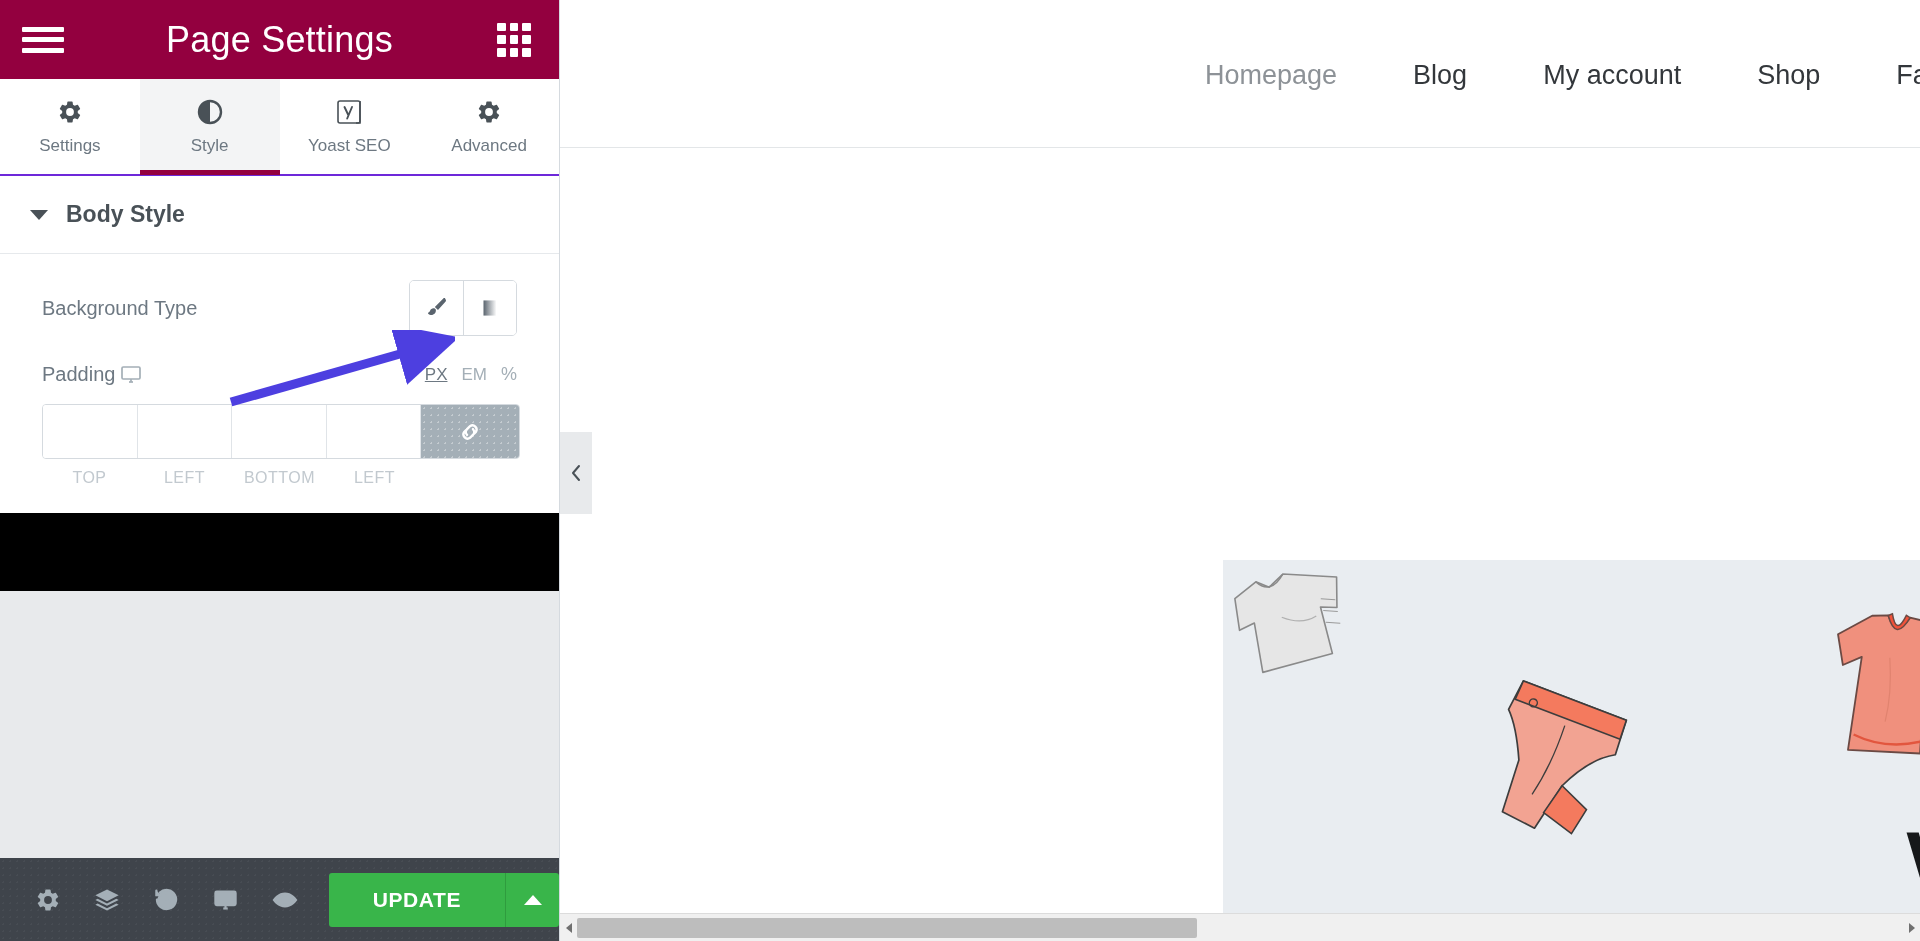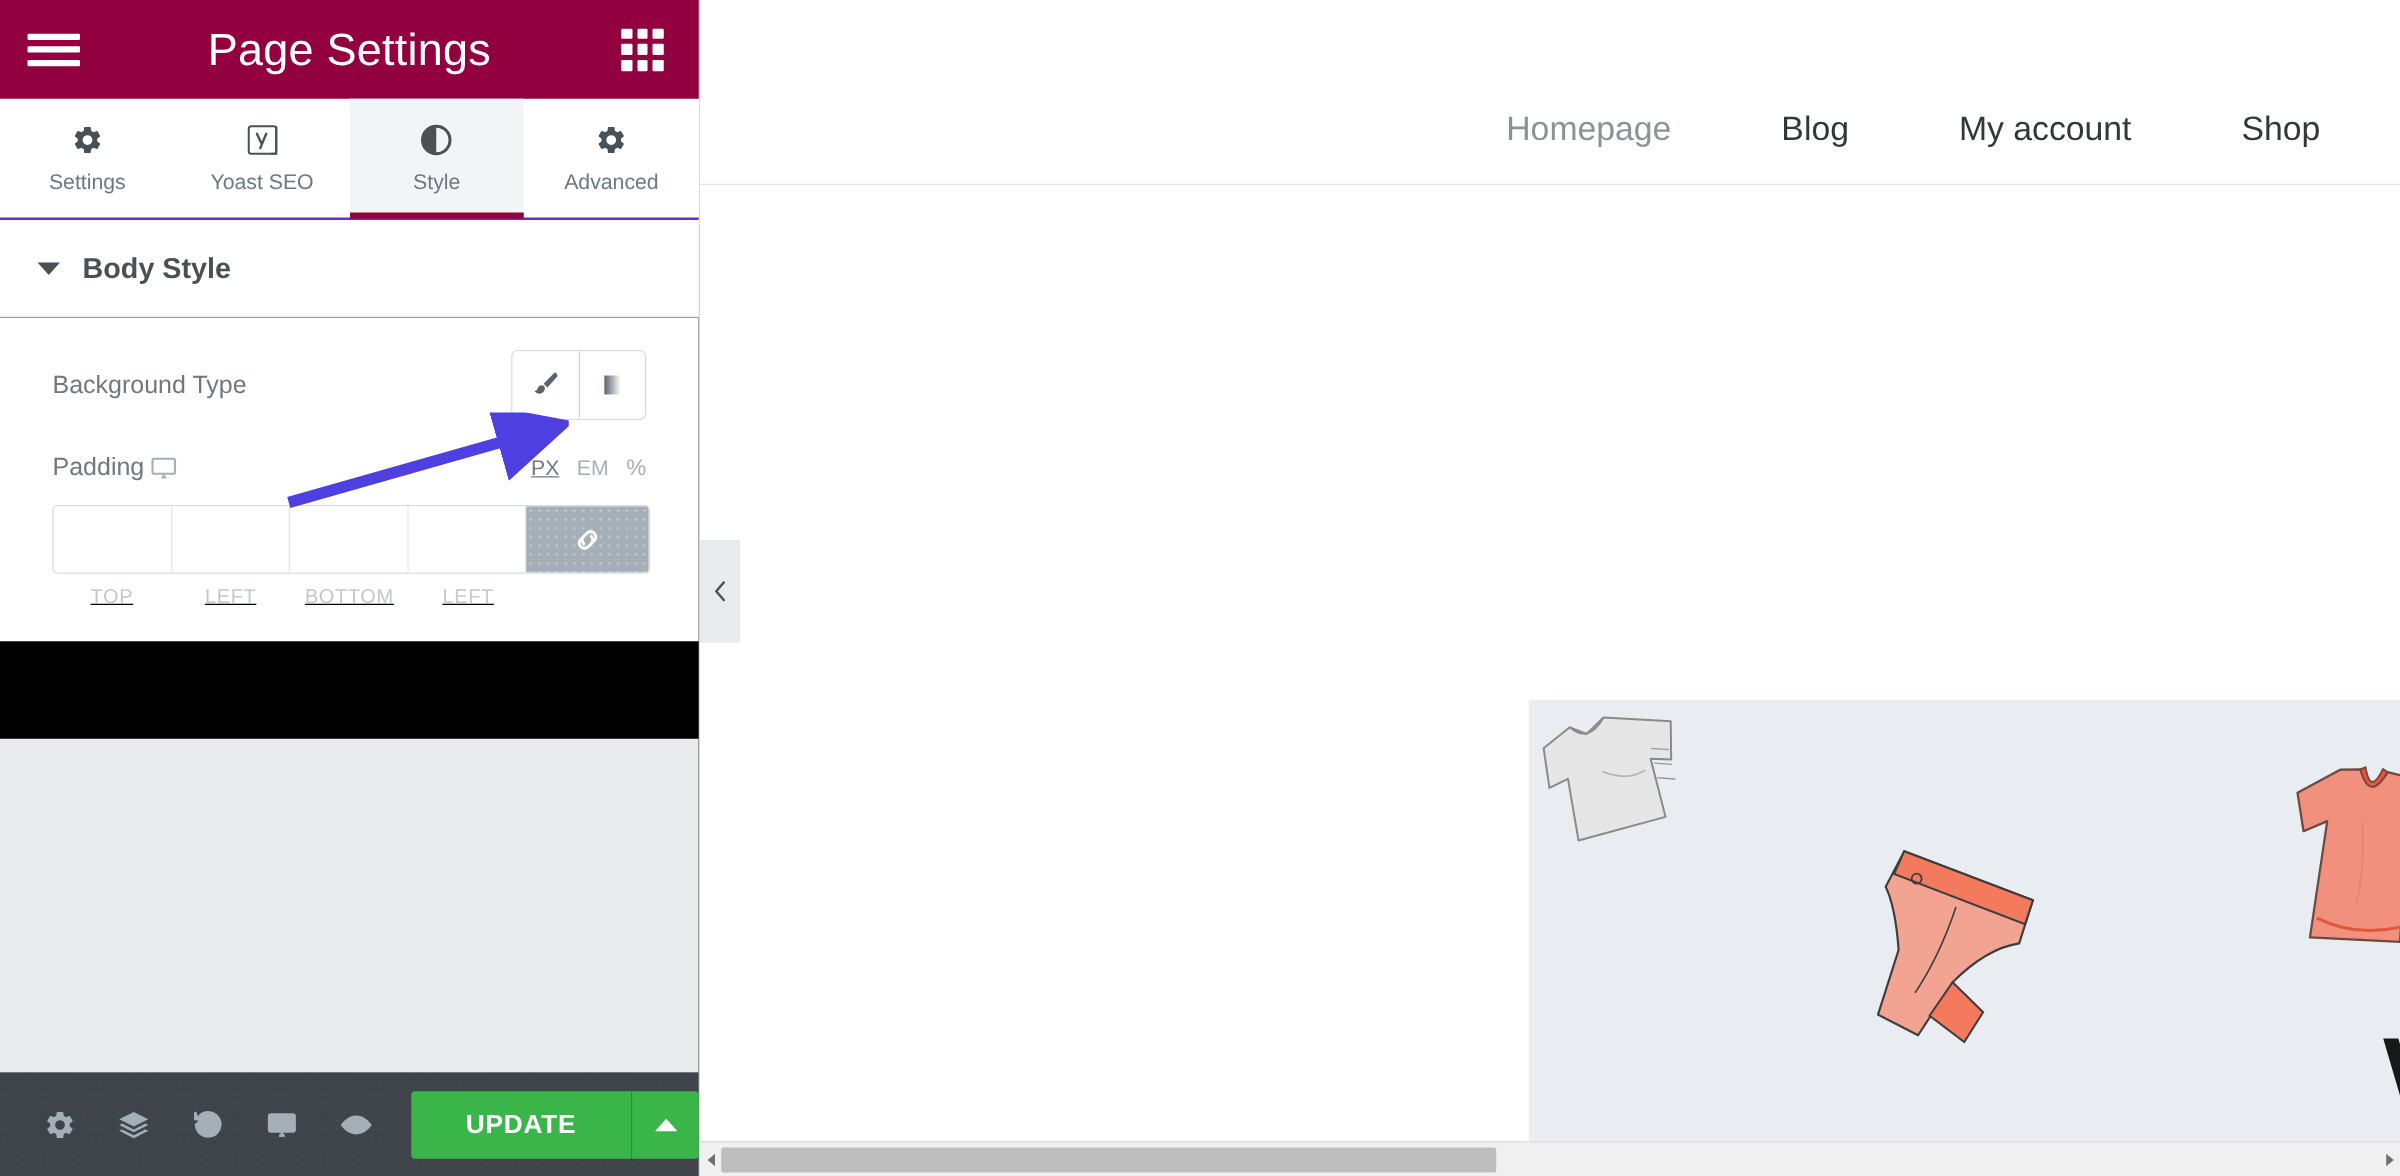--- a/index.html
+++ b/index.html
@@ -114,21 +114,21 @@
     border-right: 1px solid #e0e4e8; background: #fff;
     font-size: 18px; color: #495157; text-align: center;
     font-family: "Liberation Sans", sans-serif;
   }
   .link-btn {
     width: 98px; background: #a4afb7; display: flex; align-items: center; justify-content: center;
     cursor: pointer;
     background-image: radial-gradient(rgba(255,255,255,.35) 1px, transparent 1px);
     background-size: 7px 7px;
   }
-  .pad-sublabels { display: flex; width: 478px; margin-top: 10px; text-decoration: underline; }
+  .pad-sublabels { display: flex; width: 478px; margin-top: 10px; }
   .pad-sublabels span {
     flex: 1; text-align: center; font-size: 16px; color: #c2c9cf; letter-spacing: .5px;
   }
   .pad-sublabels span.spacer { flex: 0 0 98px; }
 
   .panel-filler { position: absolute; left: 0; right: 0; top: 337px; bottom: 0; background: #e8eaec; }
 
   
   .panel-footer {
     height: 83px; background: #3f444b; display: flex; align-items: center;
@@ -165,22 +165,22 @@
   }
   .site-head { padding: 68px 0 0 645px; }
   .site-title {
     font-size: 62px; font-weight: bold; color: #26292c;
     line-height: 1; letter-spacing: -.5px;
   }
   .site-tag { font-size: 23px; color: #3f444b; margin-top: 18px; font-weight: 400; }
 
   .site-nav {
     margin-top: 60px; border-bottom: 1px solid #e3e6e8;
-    height: 88px; display: flex; align-items: center;
-    padding-left: 645px; gap: 16px; white-space: nowrap;
+    height: 88px; display: flex; align-items: flex-start;
+    padding-left: 645px; gap: 4px; white-space: nowrap;
   }
   .nav-item {
     font-size: 27px; color: #33373b; padding: 0 36px; cursor: pointer;
   }
   .nav-item:first-child { padding-left: 0; color: #8d9297; }
 
   .hero {
     position: absolute; left: 663px; right: 0; top: 560px; bottom: 28px;
     background: #e9edf1; overflow: hidden;
   }
@@ -249,39 +249,39 @@
     </div>
 
     <div class="panel-tabs">
       <div class="ptab">
         <div class="tico">
           <svg width="26" height="26" viewBox="0 0 24 24">
               <path d="M19.14 12.94a7.1 7.1 0 0 0 .06-.94 7.1 7.1 0 0 0-.06-.94l2.03-1.58a.5.5 0 0 0 .12-.62l-1.92-3.32a.5.5 0 0 0-.6-.22l-2.39.96a7.03 7.03 0 0 0-1.62-.94l-.36-2.54a.5.5 0 0 0-.5-.42h-3.84a.5.5 0 0 0-.5.42l-.36 2.54c-.59.24-1.13.56-1.62.94l-2.39-.96a.5.5 0 0 0-.6.22L2.67 8.86a.5.5 0 0 0 .12.62l2.03 1.58a7.1 7.1 0 0 0 0 1.88l-2.03 1.58a.5.5 0 0 0-.12.62l1.92 3.32c.13.22.38.3.6.22l2.39-.96c.5.38 1.03.7 1.62.94l.36 2.54c.04.24.25.42.5.42h3.84c.25 0 .46-.18.5-.42l.36-2.54c.59-.24 1.12-.56 1.62-.94l2.39.96c.22.08.47 0 .6-.22l1.92-3.32a.5.5 0 0 0-.12-.62l-2.03-1.58zM12 15.6A3.6 3.6 0 1 1 12 8.4a3.6 3.6 0 0 1 0 7.2z"></path>
             </svg>
         </div>
         <span>Settings</span>
+      </div>
+      <div class="ptab active">
+        <div class="tico">
+          <svg width="28" height="28" viewBox="0 0 28 28">
+            <circle cx="14" cy="14" r="11" fill="none" stroke="#495157" stroke-width="2.4"></circle>
+            <path d="M14 3 A11 11 0 0 0 14 25 Z" fill="#495157"></path>
+          </svg>
+        </div>
+        <span>Style</span>
       </div>
       <div class="ptab">
         <div class="tico">
           <svg width="28" height="28" viewBox="0 0 28 28">
             <rect x="3" y="3" width="22" height="22" rx="2" fill="none" stroke="#495157" stroke-width="1.6"></rect>
             <path d="M9.5 9 L13.3 17 M17 9 L12.2 20.5" stroke="#495157" stroke-width="1.9" fill="none" stroke-linecap="round"></path>
             <path d="M25 3 L25 25 L21 25" fill="none" stroke="#495157" stroke-width="1.6"></path>
           </svg>
         </div>
         <span>Yoast SEO</span>
-      </div>
-      <div class="ptab active">
-        <div class="tico">
-          <svg width="28" height="28" viewBox="0 0 28 28">
-            <circle cx="14" cy="14" r="11" fill="none" stroke="#495157" stroke-width="2.4"></circle>
-            <path d="M14 3 A11 11 0 0 0 14 25 Z" fill="#495157"></path>
-          </svg>
-        </div>
-        <span>Style</span>
       </div>
       <div class="ptab">
         <div class="tico">
           <svg width="26" height="26" viewBox="0 0 24 24">
               <path d="M19.14 12.94a7.1 7.1 0 0 0 .06-.94 7.1 7.1 0 0 0-.06-.94l2.03-1.58a.5.5 0 0 0 .12-.62l-1.92-3.32a.5.5 0 0 0-.6-.22l-2.39.96a7.03 7.03 0 0 0-1.62-.94l-.36-2.54a.5.5 0 0 0-.5-.42h-3.84a.5.5 0 0 0-.5.42l-.36 2.54c-.59.24-1.13.56-1.62.94l-2.39-.96a.5.5 0 0 0-.6.22L2.67 8.86a.5.5 0 0 0 .12.62l2.03 1.58a7.1 7.1 0 0 0 0 1.88l-2.03 1.58a.5.5 0 0 0-.12.62l1.92 3.32c.13.22.38.3.6.22l2.39-.96c.5.38 1.03.7 1.62.94l.36 2.54c.04.24.25.42.5.42h3.84c.25 0 .46-.18.5-.42l.36-2.54c.59-.24 1.12-.56 1.62-.94l2.39.96c.22.08.47 0 .6-.22l1.92-3.32a.5.5 0 0 0-.12-.62l-2.03-1.58zM12 15.6A3.6 3.6 0 1 1 12 8.4a3.6 3.6 0 0 1 0 7.2z"></path>
             </svg>
         </div>
         <span>Advanced</span>
       </div>
     </div>

